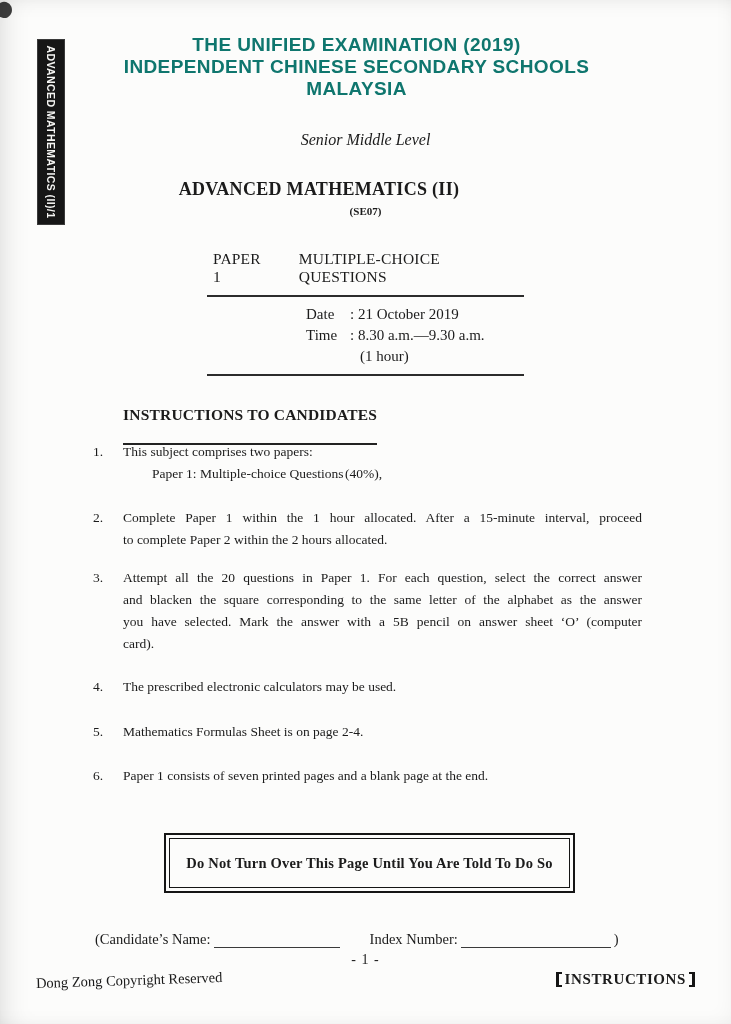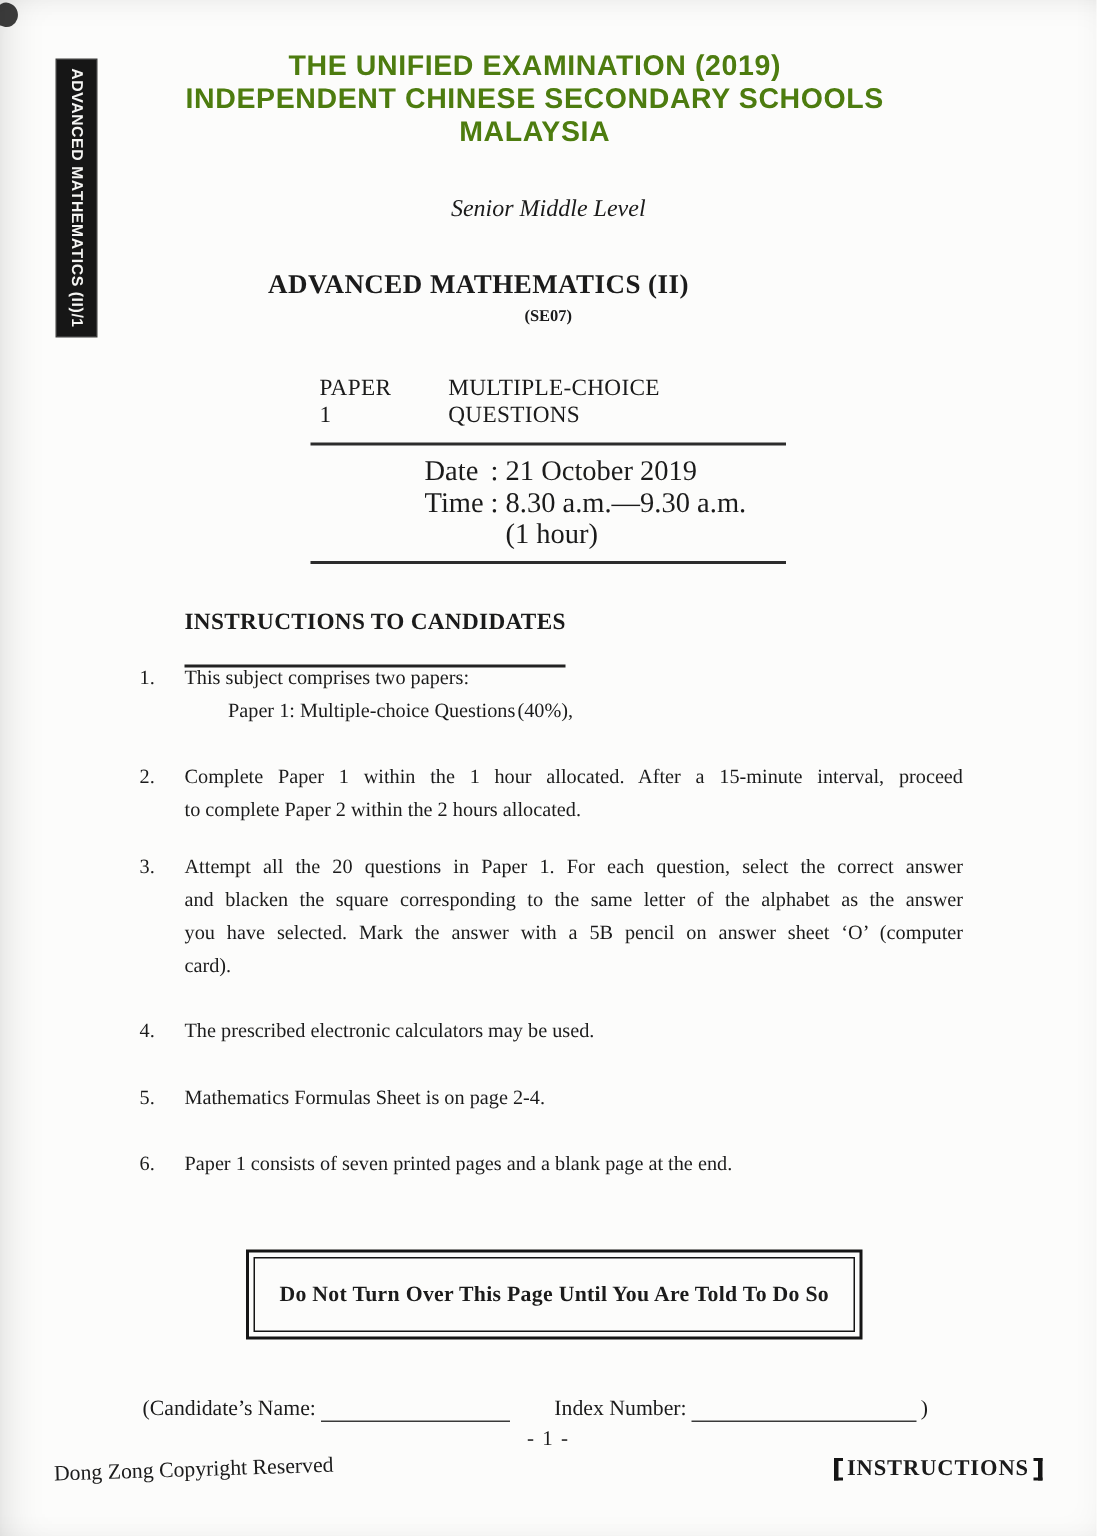--- a/index.html
+++ b/index.html
@@ -38,21 +38,21 @@
     font-family: "Liberation Sans", sans-serif;
     font-weight: bold; font-size: 10.5px; letter-spacing: 0.4px;
     white-space: nowrap;
     box-shadow: 0 0 0 1px #3a3a3a;
   }
   .title-block {
     position: absolute; top: 34px; left: 0; width: 713px;
     text-align: center;
     font-family: "Liberation Sans", sans-serif;
     font-weight: 700; font-size: 19px; line-height: 22px;
-    letter-spacing: 0.4px; color: #4d7c0f;
+    letter-spacing: 0.4px; color: #0f766e;
   }
   .level {
     position: absolute; top: 131px; left: 0; width: 731px;
     text-align: center; font-style: italic; font-size: 16px;
   }
   .subject {
     position: absolute; top: 179px; left: 0; width: 638px;
     text-align: center; font-weight: bold; font-size: 18px;
     letter-spacing: 0.3px;
   }
@@ -61,21 +61,21 @@
     text-align: center; font-weight: bold; font-size: 11px;
   }
   .paper-block { position: absolute; left: 207px; top: 250px; width: 317px; }
   .paper-row {
     display: flex; gap: 28px; padding-left: 6px;
     font-size: 15.5px; letter-spacing: 0.2px;
   }
   .rule { border: 0; border-top: 2px solid #2c2c2c; margin: 0; }
   .rule-top { margin-top: 9px; }
   .rule-bottom { margin-top: 7px; }
-  .schedule { margin: 7px 0 0 76px; font-size: 19px; line-height: 21px; }
+  .schedule { margin: 7px 0 0 99px; font-size: 15px; line-height: 21px; }
   .sched-row { display: flex; }
   .sched-label { width: 44px; flex: none; }
   .duration { margin-left: 54px; }
   .instructions-heading {
     position: absolute; left: 123px; top: 406px;
     font-weight: bold; font-size: 15.5px; letter-spacing: 0.2px;
     border-bottom: 2px solid #222; padding-bottom: 19px;
   }
   .instructions-list {
     position: absolute; left: 93px; top: 441px; width: 549px;

